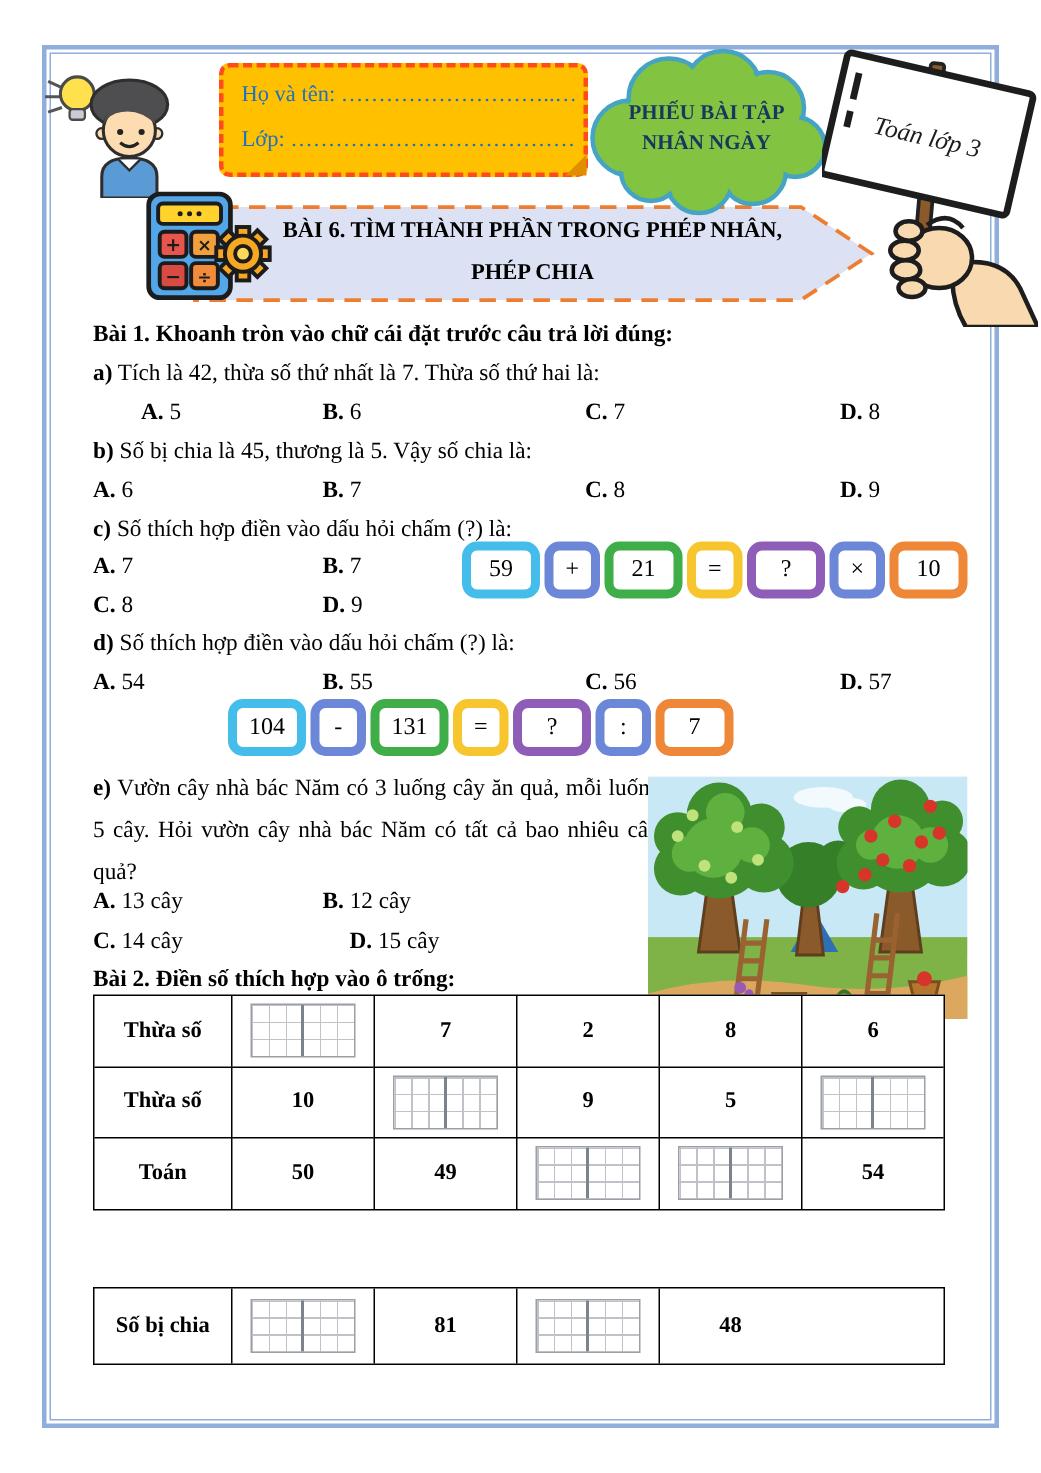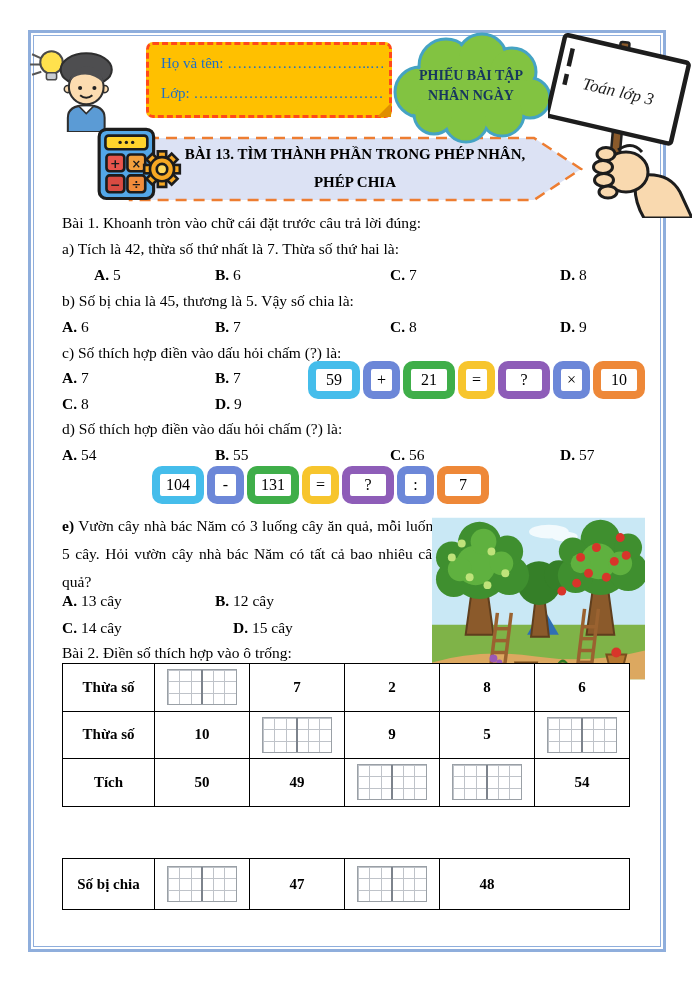--- a/index.html
+++ b/index.html
@@ -28,28 +28,28 @@
   .signtext{position:absolute;left:14px;top:56px;width:112px;text-align:center;
             font-style:italic;font-size:17px;color:#1d1d1d;transform:rotate(13deg);}
   
   .banner{position:absolute;left:126px;top:134px;width:464px;height:70px;z-index:1;}
   .banner svg{position:absolute;inset:0;}
   .bannertext{position:absolute;left:44px;width:370px;top:6px;text-align:center;
               font-weight:bold;font-size:15px;line-height:28px;}
   .calc{position:absolute;left:96px;top:126px;width:88px;height:80px;z-index:4;}
   
   .tline{position:absolute;left:62px;width:576px;font-size:15.5px;}
-  .tline b{font-weight:normal;}
+  .tline b{font-weight:bold;}
   .optrow{position:absolute;left:62px;width:576px;height:22px;}
   .opt{position:absolute;top:0;white-space:nowrap;font-size:15.5px;}
   .opt b{font-weight:bold;}
   
   .eqrow{position:absolute;display:flex;gap:3px;}
   .eqbox{display:flex;align-items:center;justify-content:center;height:38px;background:#fff;
-         border:8px solid #22c55e;border-radius:10px;box-sizing:border-box;font-size:16px;}
+         border:6px solid #22c55e;border-radius:10px;box-sizing:border-box;font-size:16px;}
   .eqbox.wide{width:52px;} .eqbox.narrow{width:37px;}
   
   .epar{position:absolute;left:62px;top:512px;width:398px;font-size:15.5px;line-height:28px;
         text-align:justify;}
   .garden{position:absolute;left:432px;top:517px;width:213px;height:163px;}
   
   .wtable{position:absolute;left:62px;display:grid;grid-template-columns:91px repeat(5,95px);
           border:1.6px solid #000;background:#fff;box-sizing:border-box;}
   .tcell{border-left:1.6px solid #000;border-top:1.6px solid #000;display:flex;
          align-items:center;justify-content:center;font-weight:bold;font-size:15px;}
@@ -139,21 +139,21 @@
       </g>
     </svg>
     <span class="signtext">Toán lớp 3</span>
   </div>
 
   <div class="banner">
     <svg viewBox="0 0 464 70">
       <path d="M4,4 H408 L455,35 L408,66 H4 z" fill="#DCE2F4" stroke="#ED7D31" stroke-width="2.5" stroke-dasharray="11 7"></path>
     </svg>
     <div class="bannertext">
-      <div>BÀI 13. TÌM THÀNH PHẦN TRONG PHÉP NHÂN,</div>
+      <div>BÀI 6. TÌM THÀNH PHẦN TRONG PHÉP NHÂN,</div>
       <div>PHÉP CHIA</div>
     </div>
   </div>
 
   <div class="calc">
     <svg viewBox="0 0 84 76" width="88" height="80">
       <rect x="3" y="3" width="52" height="66" rx="7" fill="#53A7E8" stroke="#1c1c1c" stroke-width="3"></rect>
       <rect x="9" y="9" width="40" height="13" rx="3" fill="#FFD32C" stroke="#1c1c1c" stroke-width="2.5"></rect>
       <circle cx="23" cy="15.5" r="1.6" fill="#1c1c1c"></circle>
         <circle cx="29" cy="15.5" r="1.6" fill="#1c1c1c"></circle>
@@ -341,35 +341,35 @@
       <div class="tcell rl">Thừa số</div>
       <div class="tcell">10</div>
       <div class="tcell">
         <div class="gridbox"></div>
       </div>
       <div class="tcell">9</div>
       <div class="tcell">5</div>
       <div class="tcell">
         <div class="gridbox"></div>
       </div>
-      <div class="tcell rl">Tích</div>
+      <div class="tcell rl">Toán</div>
       <div class="tcell">50</div>
       <div class="tcell">49</div>
       <div class="tcell">
         <div class="gridbox"></div>
       </div>
       <div class="tcell">
         <div class="gridbox"></div>
       </div>
       <div class="tcell">54</div>
     </div>
   <div class="wtable t2" style="top:858px">
       <div class="tcell rt rl">Số bị chia</div>
       <div class="tcell rt">
         <div class="gridbox"></div>
       </div>
-      <div class="tcell rt">47</div>
+      <div class="tcell rt">81</div>
       <div class="tcell rt">
         <div class="gridbox"></div>
       </div>
       <div class="tcell rt">48</div>
     </div>
 </div>
 
 </body></html>

